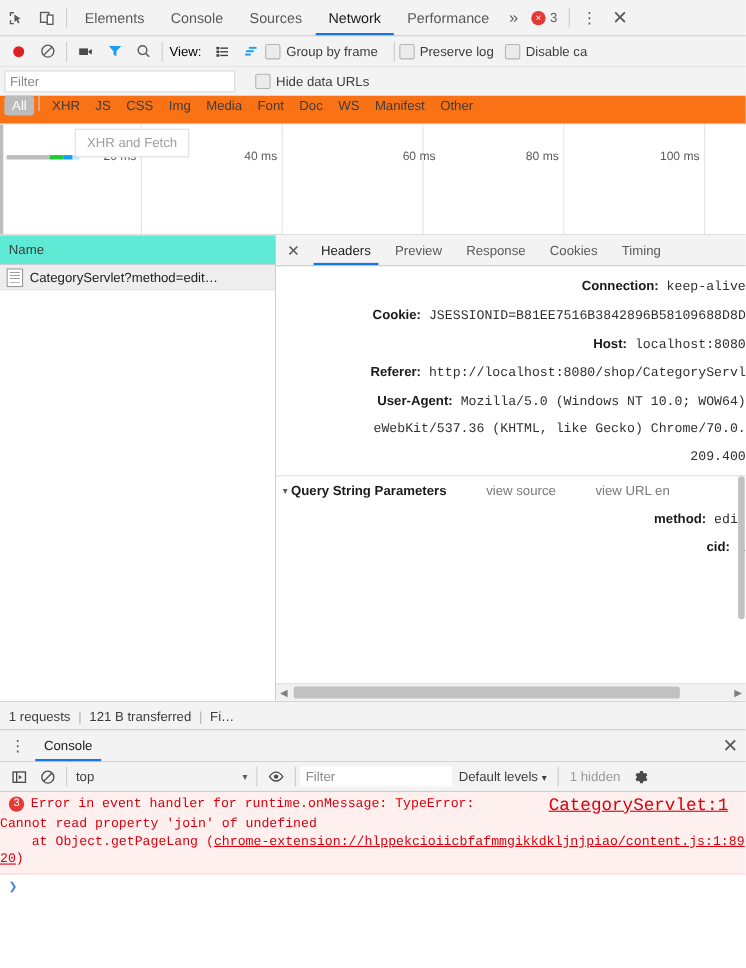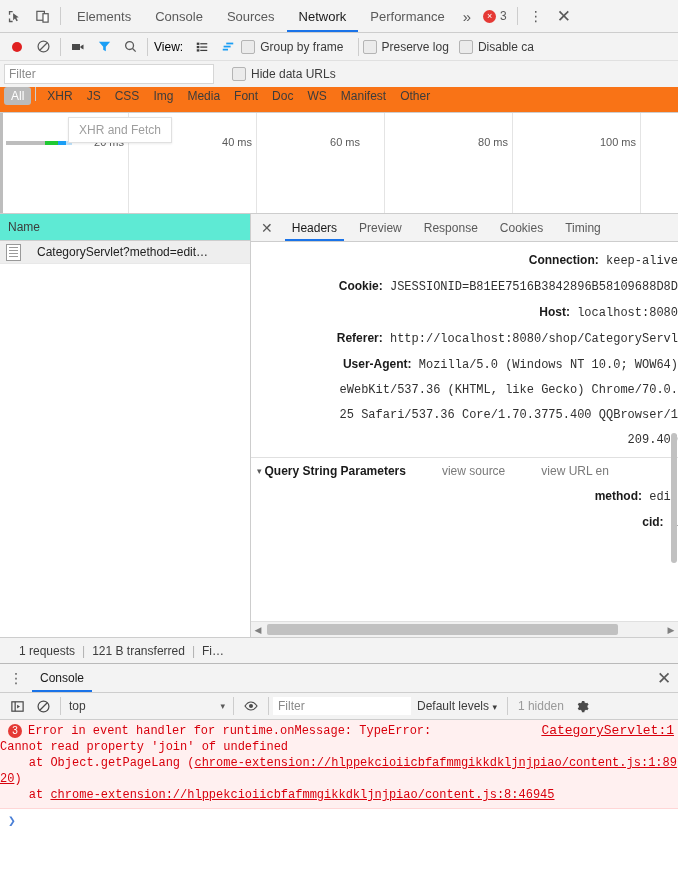--- a/index.html
+++ b/index.html
@@ -121,21 +121,21 @@
   .net-body { flex: 1 1 auto; display: flex; min-height: 0; position: relative; }
   .req-list { width: 250px; min-width: 250px; display: flex; flex-direction: column;
               border-right: 1px solid #cdcdcd; background: #fff; }
   .req-header {
     height: 26px; min-height: 26px; background: #5eead4;
     border-bottom: 1px solid #cdcdcd; display: flex; align-items: center;
     padding-left: 8px; font-size: 12px; color: #3c3c3c;
   }
   .req-rows { flex: 1 1 auto; overflow: hidden; }
   .req-row {
-    height: 22px; display: flex; align-items: center; gap: 16px;
+    height: 22px; display: flex; align-items: center; gap: 6px;
     padding-left: 6px; font-size: 12px; color: #222;
     background: #eee; border-bottom: 1px solid #e8e8e8;
   }
   .doc-icon { width: 13px; height: 15px; background: #fff; border: 1px solid #999; position: relative; flex:0 0 auto;}
   .doc-icon::after {
     content: ""; position: absolute; left: 2px; right: 2px; top: 2px; bottom: 3px;
     background: repeating-linear-gradient(to bottom, #9a9a9a 0px, #9a9a9a 1px, transparent 1px, transparent 3px);
   }
   .req-name { white-space: nowrap; overflow: hidden; text-overflow: clip; }
 
@@ -183,21 +183,21 @@
   .hs-thumb { position: absolute; left: 2px; top: 0; height: 11px; width: 88%; background: #c1c1c1; border-radius: 2px; }
   .vscroll-detail {
     position: absolute; right: 0; top: 27px; bottom: 15px; width: 8px; background: transparent;
   }
   .vs-thumb { position: absolute; right: 1px; width: 6px; background: #c1c1c1; border-radius: 3px; }
 
   
   .net-status {
     height: 25px; min-height: 25px; background: #f3f3f3;
     border-top: 1px solid #cdcdcd;
-    display: flex; align-items: center; padding-left: 19px;
+    display: flex; align-items: center; padding-left: 8px;
     font-size: 12px; color: #3c3c3c; white-space: nowrap; overflow: hidden;
   }
   .st-sep { margin: 0 7px; color: #b0b0b0; }
 
   
   .drawer { height: 216px; min-height: 216px; display: flex; flex-direction: column;
             border-top: 1px solid #b9b9b9; background: #fff; }
   .drawer-tabbar {
     height: 28px; min-height: 28px; background: #f3f3f3;
     border-bottom: 1px solid #cdcdcd; display: flex; align-items: center;
@@ -244,23 +244,23 @@
     width: 14px; height: 14px; border-radius: 50%; background: #e53935;
     color: #fff; font-size: 10px; line-height: 14px; text-align: center;
     margin-right: 6px; margin-top: 1px; flex: 0 0 auto;
     font-family: "Liberation Sans", sans-serif;
   }
   .ce-msg {
     font-family: "Liberation Mono", monospace; font-size: 12px;
     color: #d8000c; line-height: 16px; flex: 1 1 auto;
   }
   .ce-src {
-    font-family: "Liberation Mono", monospace; font-size: 13px;
+    font-family: "Liberation Mono", monospace; font-size: 16px;
     color: #d8000c; text-decoration: underline; white-space: nowrap;
-    margin-left: 8px; flex: 0 0 auto; padding-right: 4px;
+    margin-left: 8px; flex: 0 0 auto; padding-right: 16px;
   }
   .ce-link { text-decoration: underline; }
   .prompt-row { display: flex; align-items: flex-start; padding: 4px 0 0 8px; }
   .prompt-arrow { color: #4a7fd6; font-size: 13px; font-family: "Liberation Mono", monospace; }
 </style>
 </head>
 <body>
 
 <div class="devtools">
 
@@ -383,21 +383,21 @@
   <div class="overview">
     <div class="ov-leftbar"></div>
     <div class="ov-gridline" style="left:128px;"></div>
     <div class="ov-gridline" style="left:256px;"></div>
     <div class="ov-gridline" style="left:384px;"></div>
     <div class="ov-gridline" style="left:512px;"></div>
     <div class="ov-gridline" style="left:640px;"></div>
 
     <div class="ov-tick" style="left:128px;">20 ms</div>
     <div class="ov-tick" style="left:256px;">40 ms</div>
-    <div class="ov-tick" style="left:364px;">60 ms</div>
+    <div class="ov-tick" style="left:400px;">60 ms</div>
     <div class="ov-tick" style="left:512px;">80 ms</div>
     <div class="ov-tick" style="left:640px;">100 ms</div>
 
     <div class="ov-bar" style="left:6px;  top:28px; width:39px; background:#bdbdbd;"></div>
     <div class="ov-bar" style="left:45px; top:28px; width:13px; background:#20c933;"></div>
     <div class="ov-bar" style="left:58px; top:28px; width:8px;  background:#1a9ef5;"></div>
     <div class="ov-bar" style="left:66px; top:28px; width:6px;  background:#bfe3fb;"></div>
 
     <div class="tooltip" style="left:68px; top:4px;">XHR and Fetch</div>
   </div>
@@ -439,21 +439,20 @@
         </div>
         <div class="hline">
           <span class="hname">Referer:</span>
           <span>http://localhost:8080/shop/CategoryServl</span>
         </div>
         <div class="hline">
           <span class="hname">User-Agent:</span>
           <span>Mozilla/5.0 (Windows NT 10.0; WOW64)</span>
         </div>
         <div class="hline cont">eWebKit/537.36 (KHTML, like Gecko) Chrome/70.0.</div>
-        <div class="hline cont">25 Safari/537.36 Core/1.70.3775.400 QQBrowser/1</div>
         <div class="hline cont">209.400</div>
 
         <div class="qsp-head">
           <span class="tri">▾</span>
           <span class="qsp-title">Query String Parameters</span>
           <span class="qsp-link">view source</span>
           <span class="qsp-link">view URL en</span>
         </div>
         <div class="hline">
           <span class="hname">method:</span>
@@ -539,21 +538,20 @@
 
     <div class="cons-body">
       <div class="cons-error">
         <div class="ce-first">
           <div class="ce-badge">3</div>
           <div class="ce-msg">Error in event handler for runtime.onMessage: TypeError:</div>
           <div class="ce-src">CategoryServlet:1</div>
         </div>
         <div class="ce-line">Cannot read property 'join' of undefined</div>
         <div class="ce-line"><span>    at Object.getPageLang (</span><span class="ce-link">chrome-extension://hlppekcioiicbfafmmgikkdkljnjpiao/content.js:1:8920</span><span>)</span></div>
-        <div class="ce-line"><span>    at </span><span class="ce-link">chrome-extension://hlppekcioiicbfafmmgikkdkljnjpiao/content.js:8:46945</span></div>
       </div>
       <div class="prompt-row">
         <span class="prompt-arrow">❯</span>
       </div>
     </div>
   </div>
 
 </div>
 
 </body></html>

